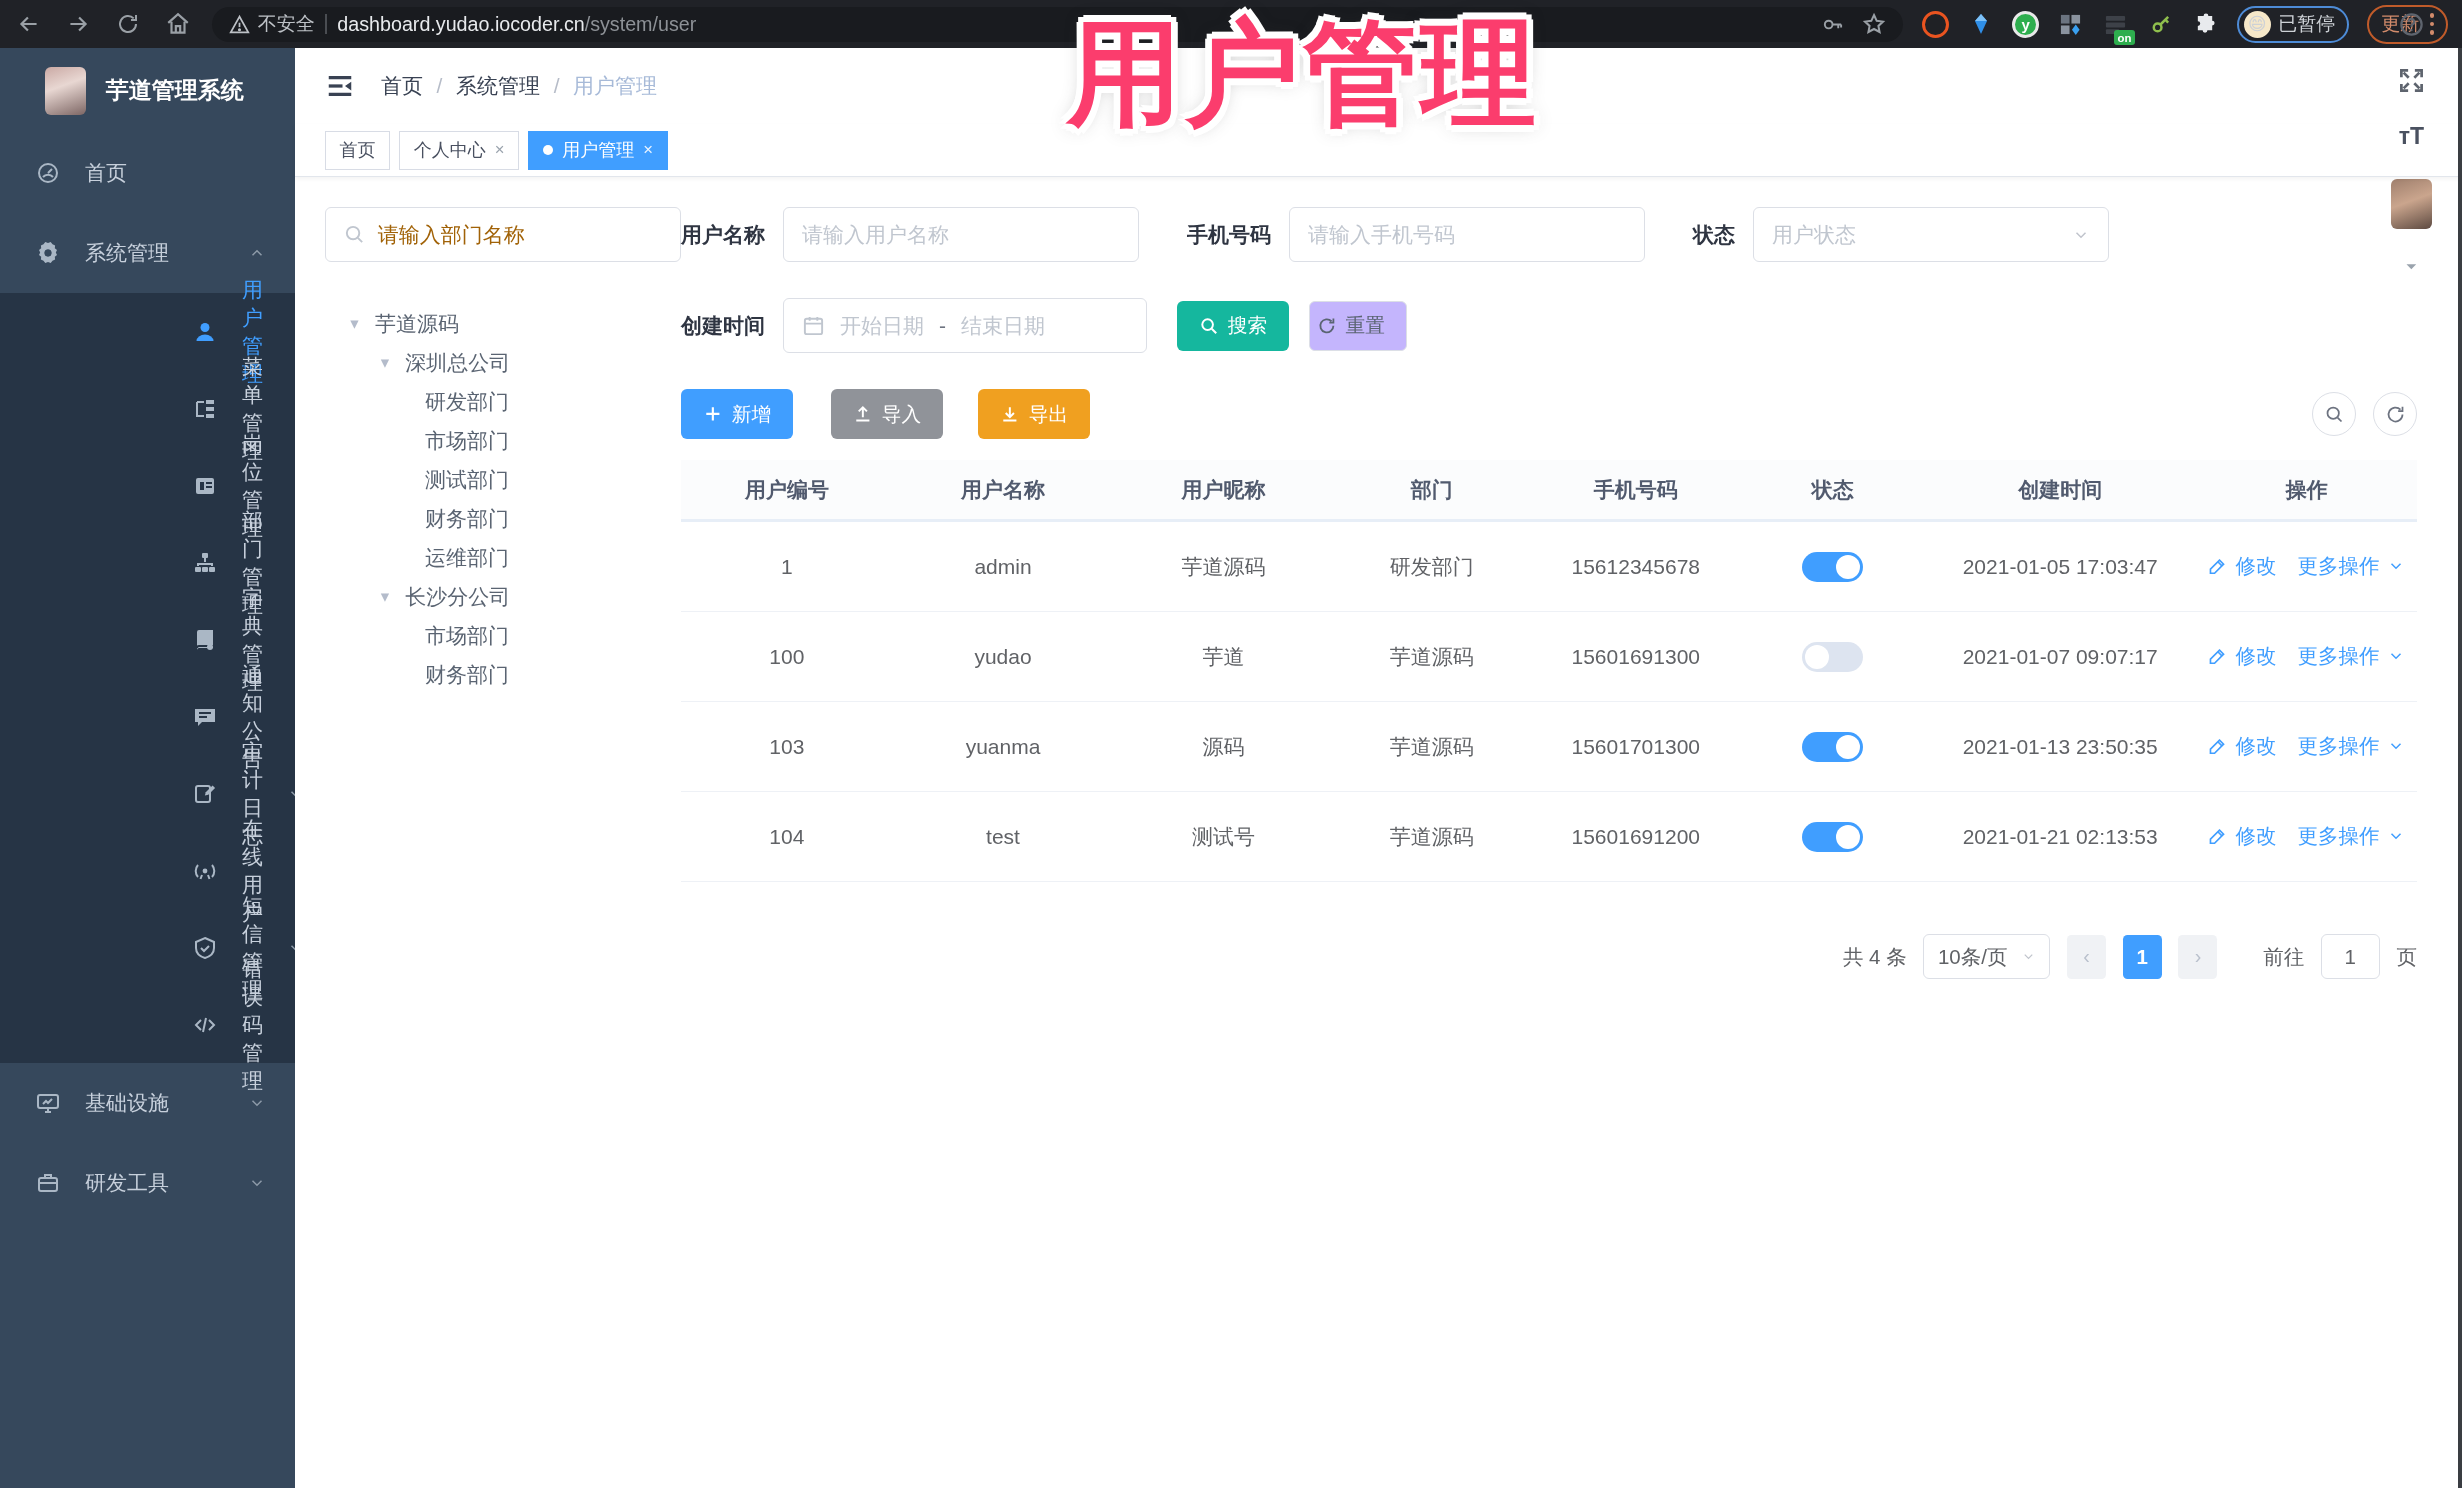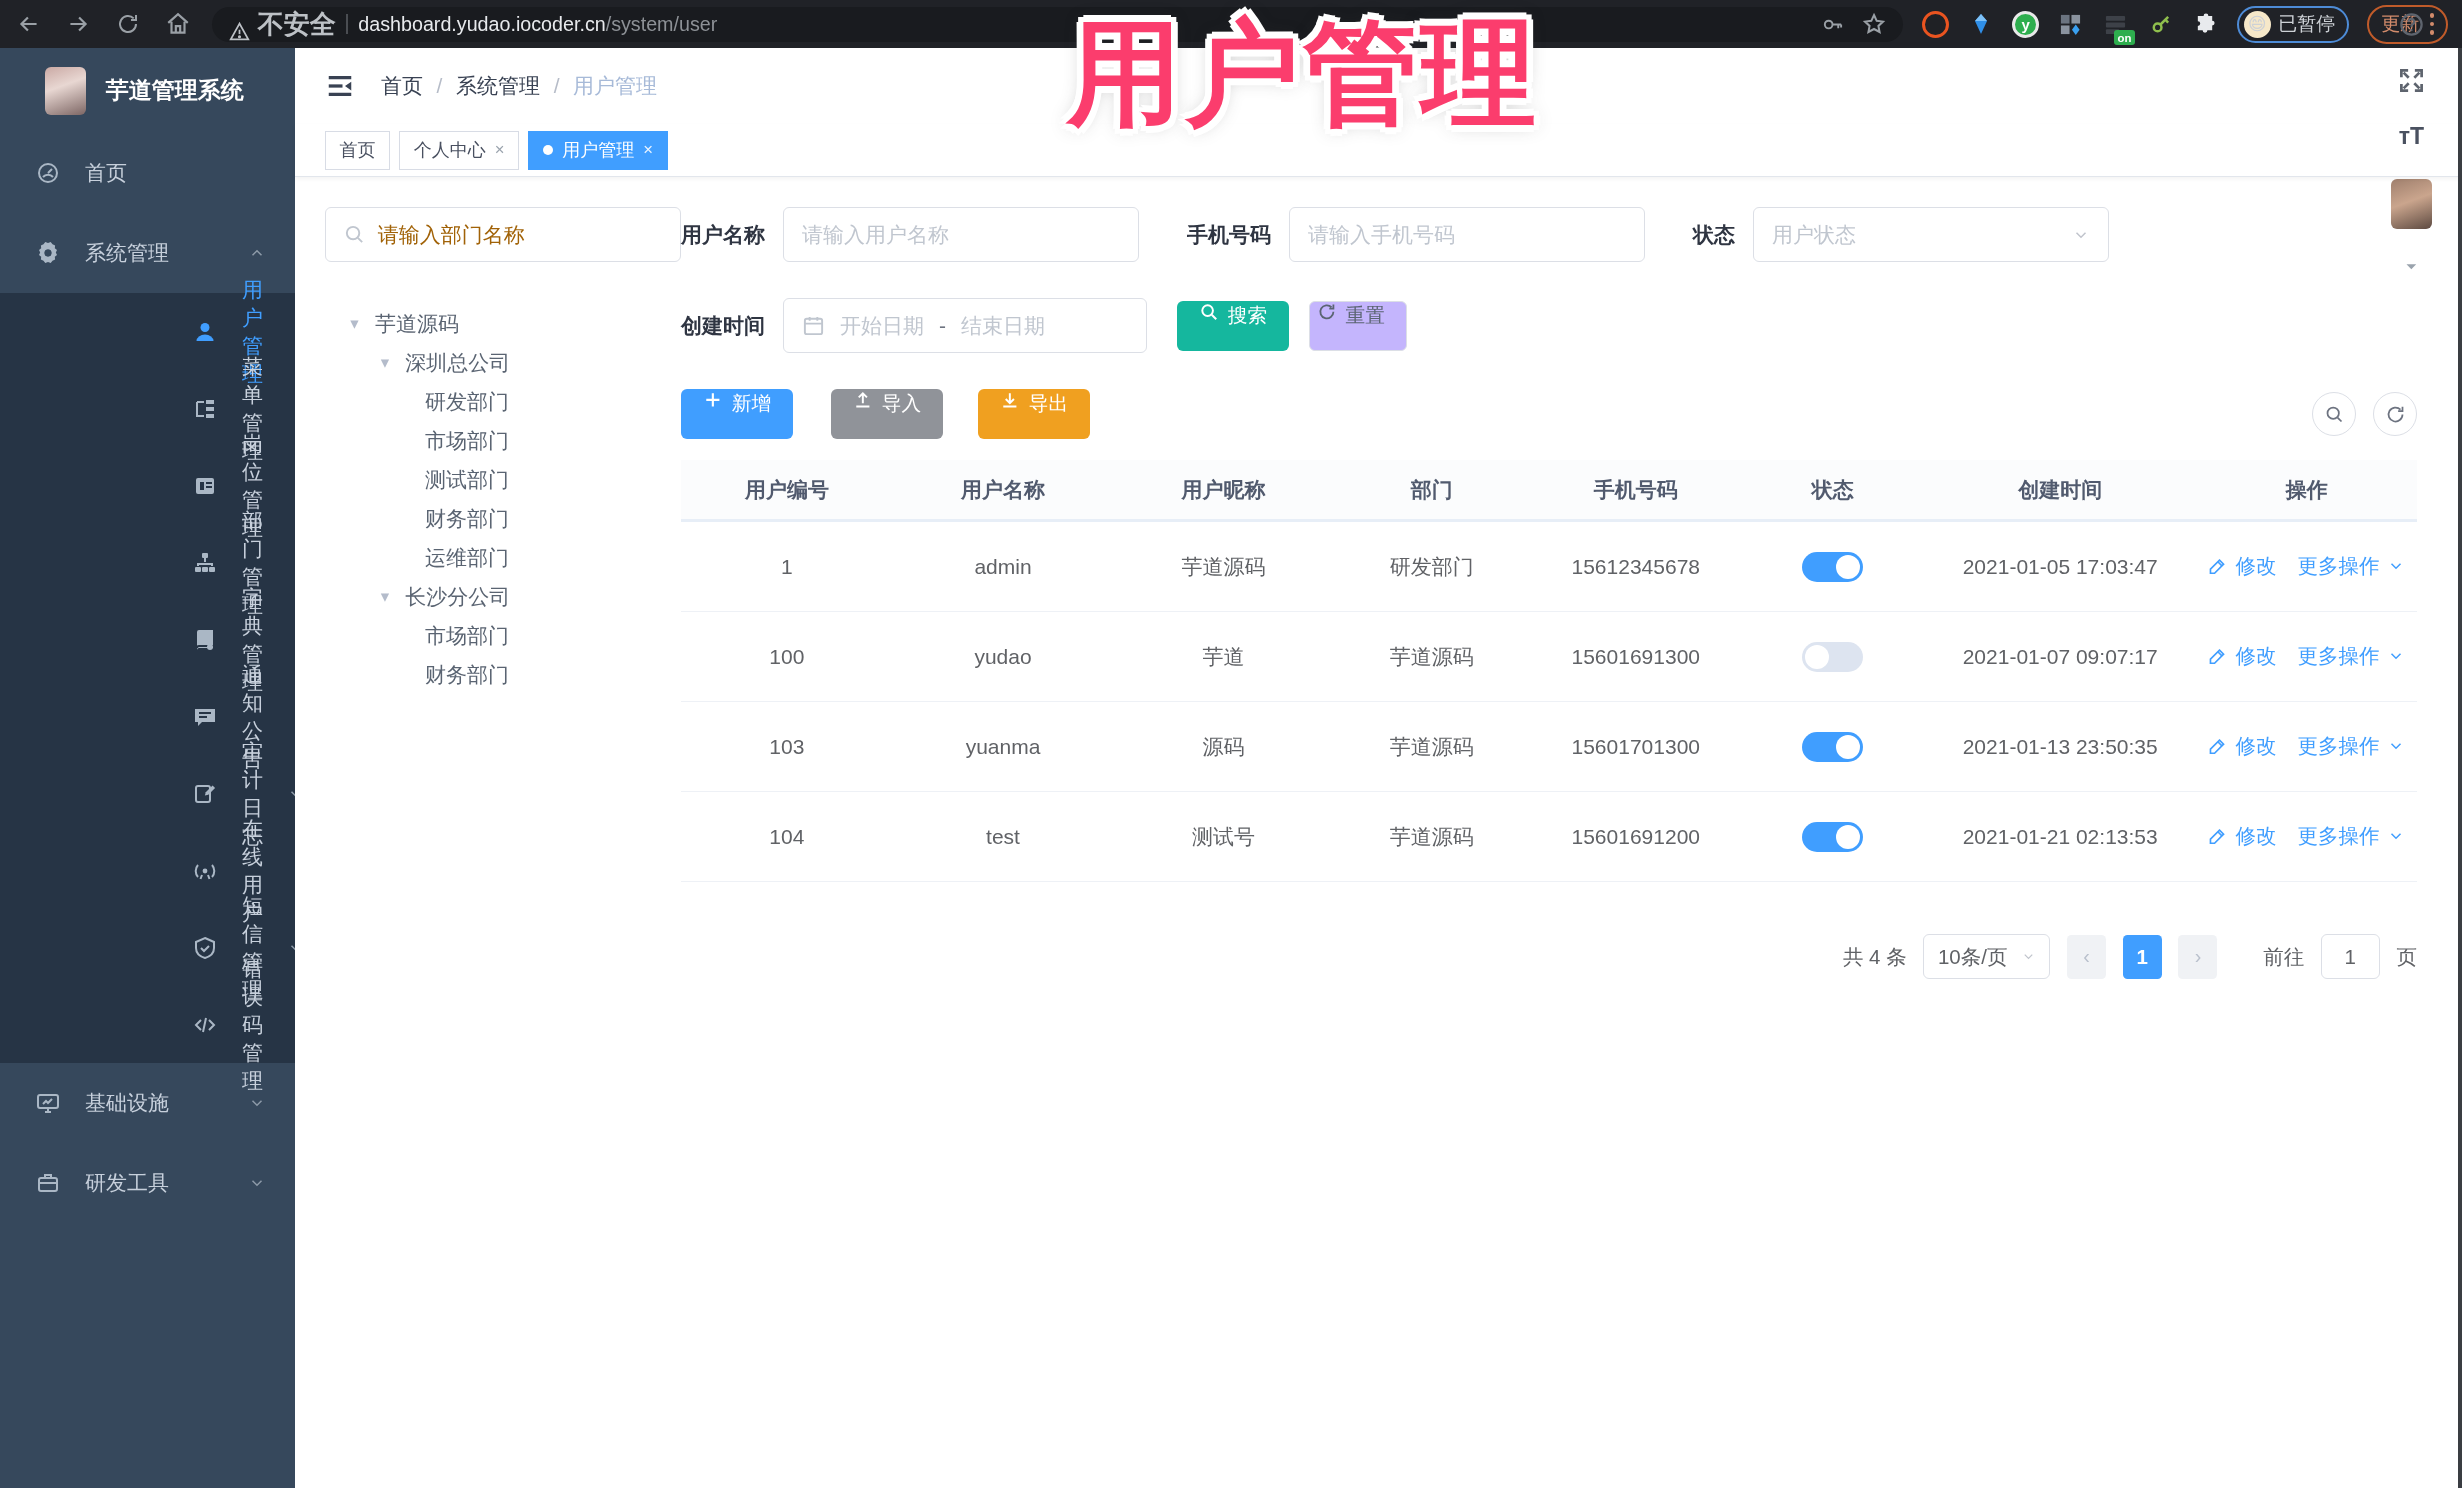--- a/index.html
+++ b/index.html
@@ -7,21 +7,21 @@
     font-family:"Liberation Sans","DejaVu Sans",sans-serif; }
   body { position:relative; background:#fff; }
 
   
   .browser-bar { height:48px; background:#202227; display:flex; align-items:center;
     padding:0 13.6px; gap:19.7px; color:#9aa0a6; }
   .nav-ic { width:30px; height:30px; display:flex; align-items:center; justify-content:center;
     color:#9aa0a6; flex:0 0 auto; }
   .omnibox { flex:1 1 auto; height:35px; background:#191b1f; border-radius:17.4px;
     display:flex; align-items:center; padding:0 16.7px; gap:10.6px; min-width:0; }
-  .secure { display:flex; align-items:flex-end; gap:7.6px; color:#bdc1c6; font-size:26px;font-weight:bold; }
+  .secure { display:flex; align-items:center; gap:7.6px; color:#bdc1c6; font-size:19px; }
   .omni-divider { width:1.5px; height:19.7px; background:#4a4d52; }
   .url { font-size:19.7px; color:#e8eaed; white-space:nowrap; overflow:hidden; }
   .url .path { color:#8d9196; }
   .omni-right { margin-left:auto; display:flex; gap:18px; align-items:center; }
   .ext-row { display:flex; align-items:center; gap:18px; flex:0 0 auto; }
   .ext-dot { width:27px; height:27px; border-radius:50%; display:flex; align-items:center;
     justify-content:center; font-size:15px; font-weight:700; color:#fff; }
   .profile-pill { display:flex; align-items:center; gap:7.6px; border:2.3px solid #4d8bd6;
     border-radius:19.7px; padding:3px 12px 3px 4.5px; color:#cdd1d6; font-size:19px; }
   .update-pill { display:flex; align-items:center; gap:10.6px; border:2.3px solid #c05b2a;
@@ -96,21 +96,21 @@
   .filt-row { display:flex; align-items:center; margin-bottom:36px; }
   .flabel { font-size:21px; font-weight:700; color:#2f3542; margin-right:18px; white-space:nowrap; }
   .finput { width:356px; height:55px; border:1.5px solid #dcdfe6; border-radius:6px;
     display:flex; align-items:center; padding:0 18px; color:#c0c6cf; font-size:21px;
     background:#fff; gap:10.6px; }
   .fgap { width:48px; flex:0 0 auto; }
   .fselect { justify-content:space-between; }
   .sel-caret { color:#c0c4cc; }
   .daterange { width:364px; justify-content:flex-start; gap:15px; }
   .daterange .dsep { color:#6d7380; flex:0 0 auto; }
-  .btn { height:50px; border-radius:6px; display:inline-flex; 
+  .btn { height:50px; border-radius:6px; display:inline-flex; align-items:center;
     justify-content:center; gap:9px; font-size:19.7px; padding:0 21px; cursor:pointer;
     border:1.5px solid transparent; white-space:nowrap; }
   .btn-search { background:#15b79e; color:#fff; margin-left:30px; }
   .btn-reset { background:#c4b5fd; color:#5a6472; border-color:#dcdfe6; margin-left:19.7px;padding-left:7px; }
   .btn-add { background:#409eff; color:#fff; }
   .btn-import { background:#909399; color:#fff; margin-left:38px; }
   .btn-export { background:#f0a020; color:#fff; margin-left:35px; }
   .toolbar-row { display:flex; align-items:center; margin-bottom:21px; }
   .tool-circles { margin-left:auto; display:flex; gap:16.7px; }
   .circle-btn { width:44px; height:44px; border-radius:50%; border:1.5px solid #dcdfe6;

